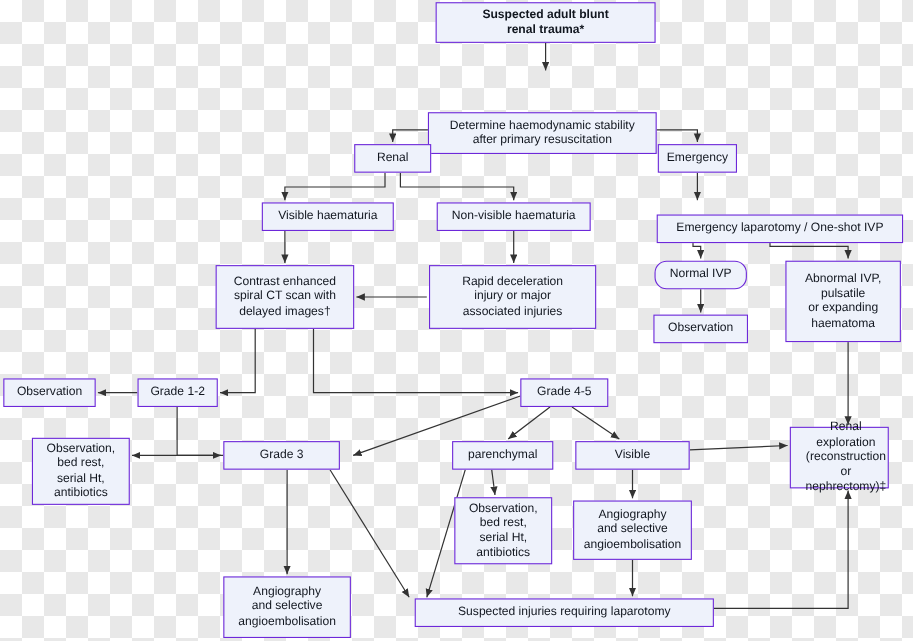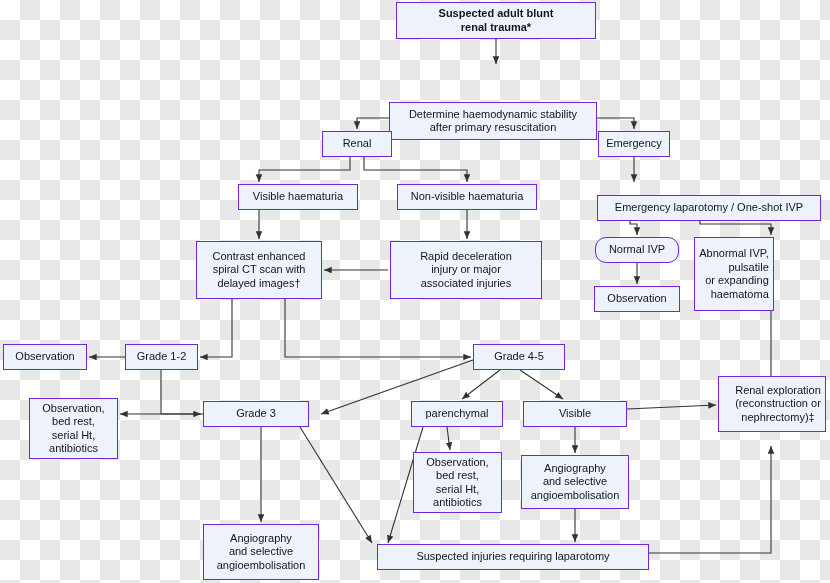--- a/index.html
+++ b/index.html
@@ -112,36 +112,36 @@
   <div class="node" style="left:199px;top:184px;width:120px;height:26px;margin-left:39px;">Visible haematuria</div>
   <div class="node" style="left:397px;top:184px;width:140px;height:26px;">Non-visible haematuria</div>
   <div class="node" style="left:597px;top:184px;width:224px;height:26px;margin-top:11px;">Emergency laparotomy / One-shot IVP</div>
   <div class="node" style="left:196px;top:241px;width:126px;height:58px;">Contrast enhanced
 spiral CT scan with
 delayed images†</div>
   <div class="node" style="left:390px;top:241px;width:152px;height:58px;">Rapid deceleration
 injury or major
 associated injuries</div>
   <div class="node" style="left:595px;top:237px;width:84px;height:26px;border-radius:11px;">Normal IVP</div>
-  <div class="node" style="left:694px;top:237px;width:80px;height:74px;text-align:right;">Abnormal IVP,
+  <div class="node" style="left:714px;top:237px;width:105px;height:74px;">Abnormal IVP,
 pulsatile
 or expanding
 haematoma</div>
   <div class="node" style="left:594px;top:286px;width:86px;height:26px;">Observation</div>
   <div class="node" style="left:3px;top:344px;width:84px;height:26px;">Observation</div>
   <div class="node" style="left:125px;top:344px;width:73px;height:26px;">Grade 1-2</div>
-  <div class="node" style="left:473px;top:344px;width:92px;height:26px;">Grade 4-5</div>
+  <div class="node" style="left:473px;top:344px;width:80px;height:26px;">Grade 4-5</div>
   <div class="node" style="left:29px;top:398px;width:89px;height:61px;">Observation,
 bed rest,
 serial Ht,
 antibiotics</div>
   <div class="node" style="left:203px;top:401px;width:106px;height:26px;">Grade 3</div>
   <div class="node" style="left:411px;top:401px;width:92px;height:26px;">parenchymal</div>
   <div class="node" style="left:523px;top:401px;width:104px;height:26px;">Visible</div>
-  <div class="node" style="left:718px;top:376px;width:108px;height:56px;padding-left:16px;">Renal exploration
+  <div class="node" style="left:718px;top:388px;width:90px;height:56px;padding-left:16px;">Renal exploration
 (reconstruction or
 nephrectomy)‡</div>
   <div class="node" style="left:413px;top:452px;width:89px;height:61px;">Observation,
 bed rest,
 serial Ht,
 antibiotics</div>
   <div class="node" style="left:521px;top:455px;width:108px;height:54px;">Angiography
 and selective
 angioembolisation</div>
   <div class="node" style="left:203px;top:524px;width:116px;height:56px;">Angiography

